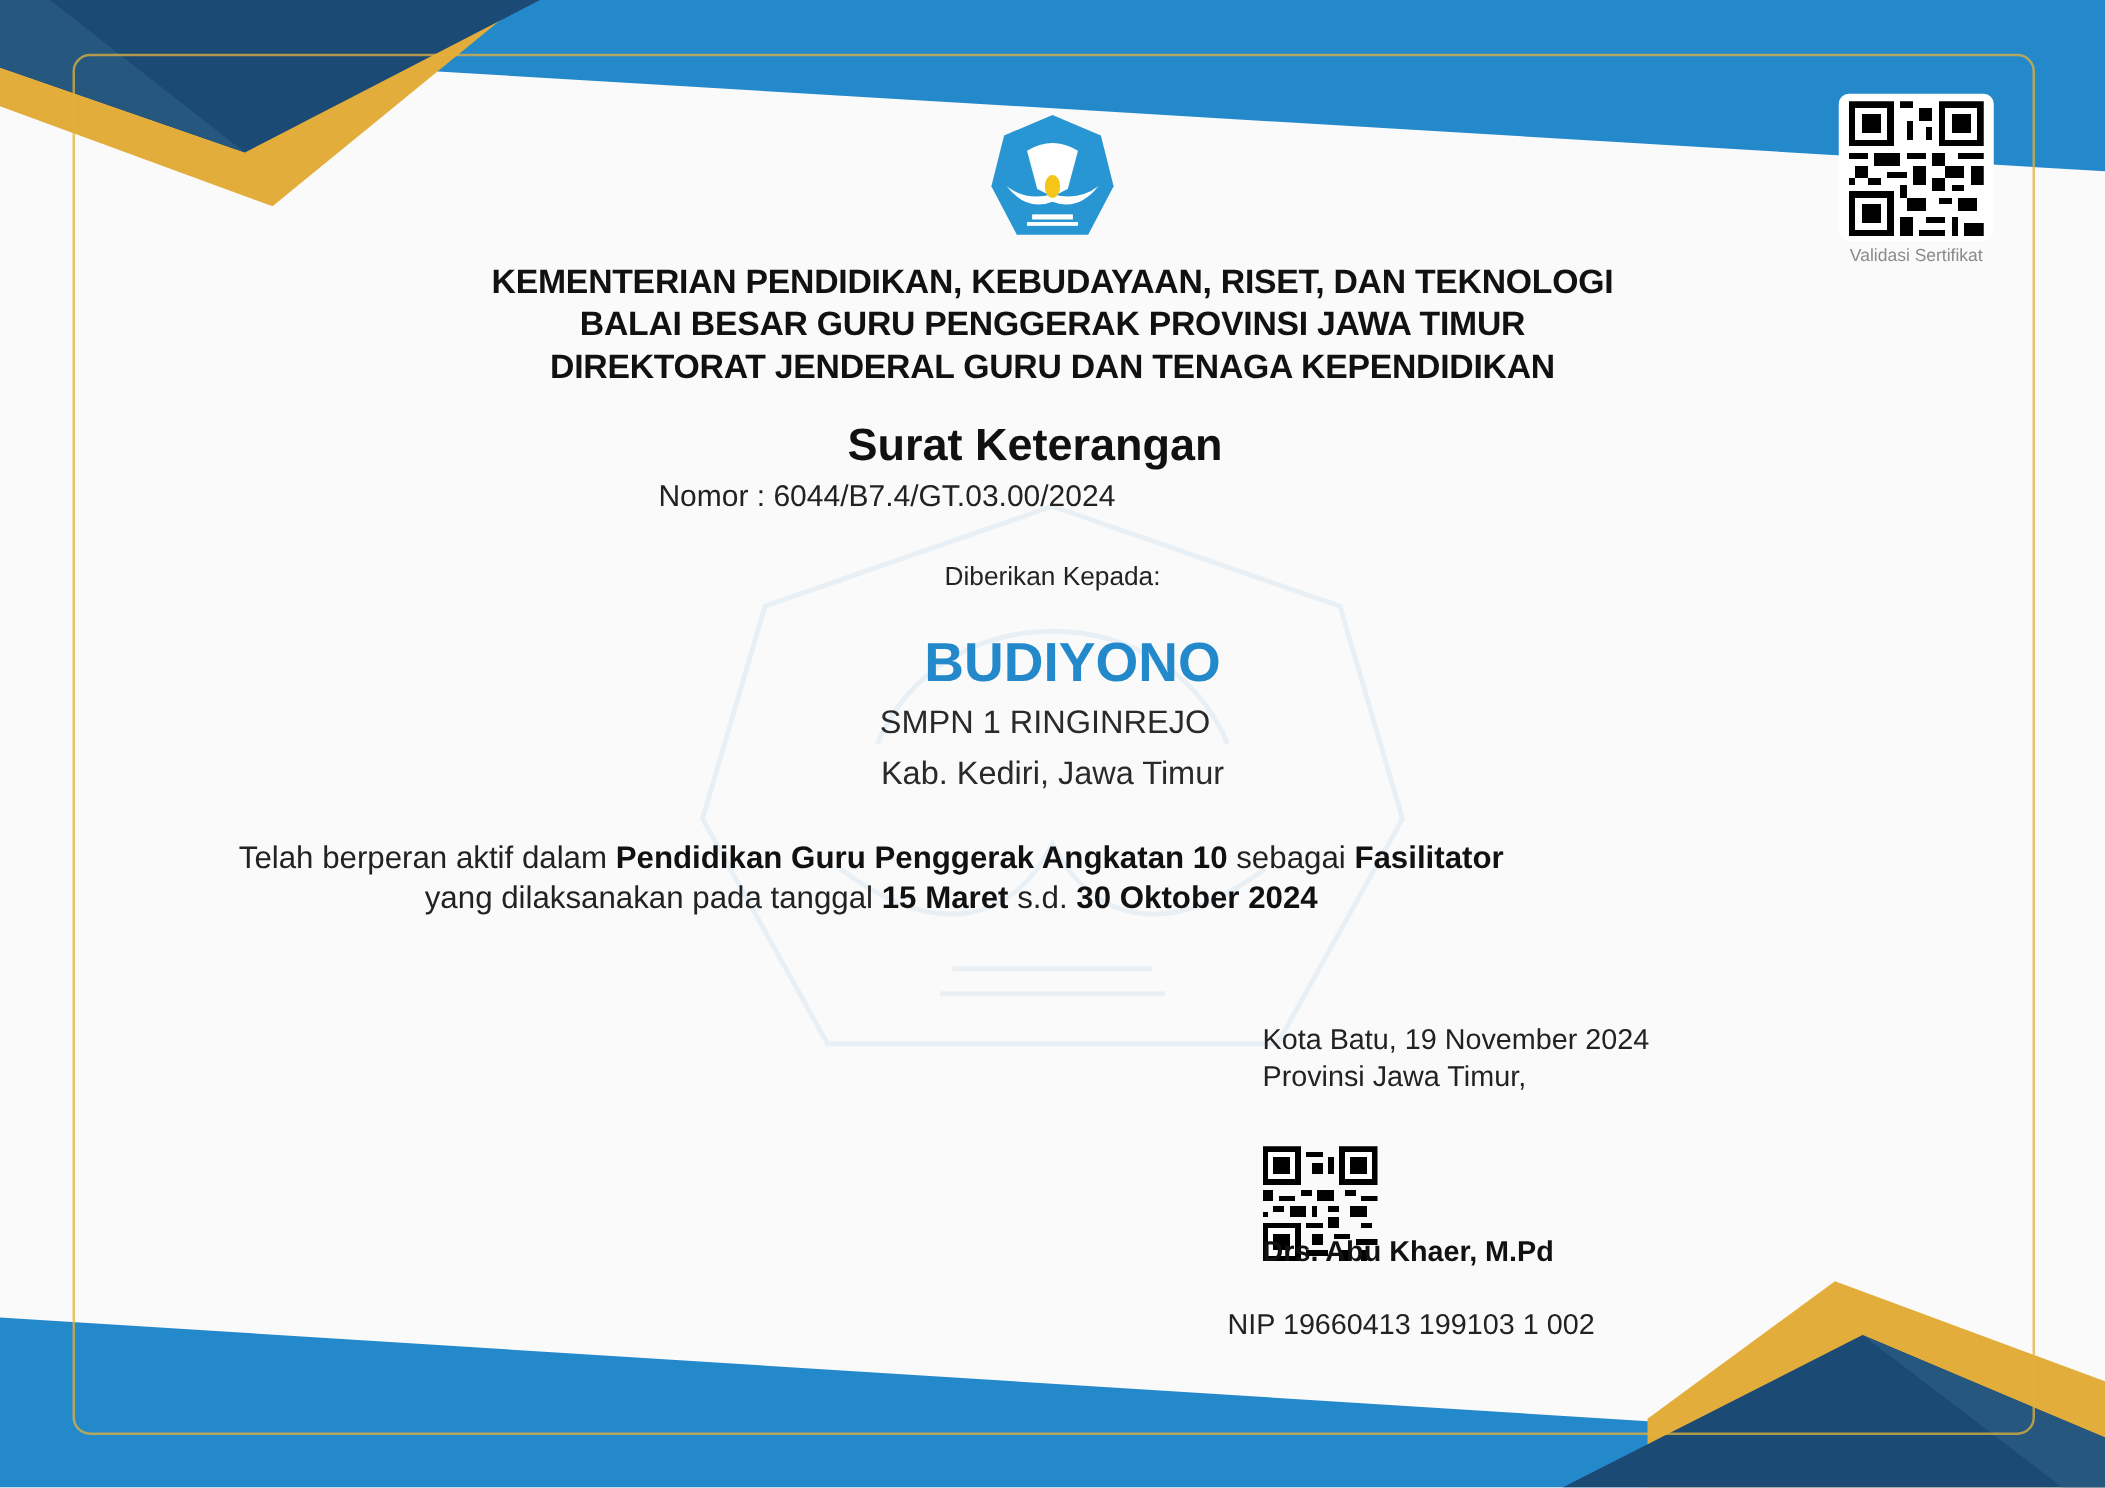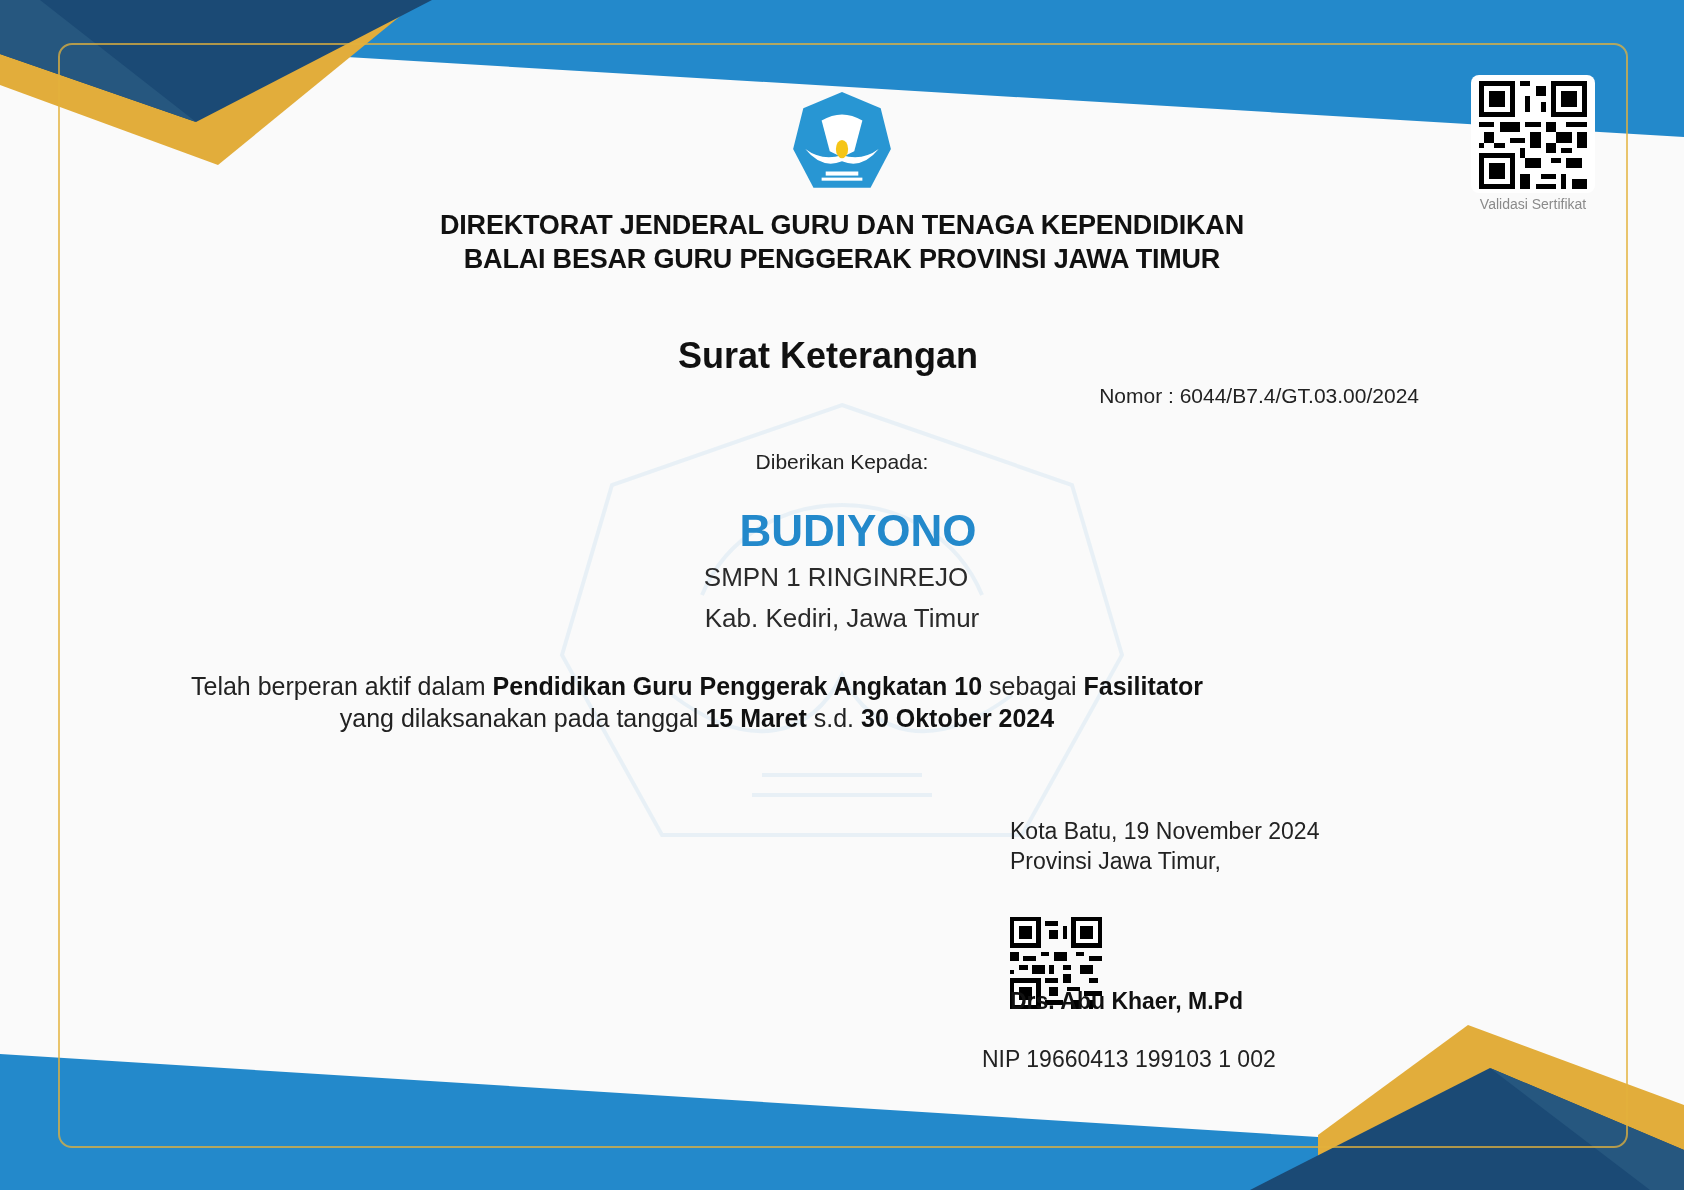--- a/index.html
+++ b/index.html
@@ -3,21 +3,21 @@
 <meta charset="utf-8">
 <style>
   html, body { margin:0; padding:0; }
   body { width:1684px; height:1190px; position:relative; overflow:hidden; background:#FAFAFA; font-family:"Liberation Sans", "DejaVu Sans", sans-serif; color:#111; }
   .deco { position:absolute; left:0; top:0; width:1684px; height:1190px; }
   .frame { position:absolute; left:58px; top:43px; width:1570px; height:1105px; border:2px solid #E3B23C; border-radius:14px; box-sizing:border-box; opacity:.75; pointer-events:none; }
   .watermark { position:absolute; left:552px; top:395px; width:580px; height:480px; opacity:.08; }
   .logo { position:absolute; left:791px; top:90px; width:102px; height:108px; }
   .header { position:absolute; left:0; width:1684px; top:208px; text-align:center; font-weight:bold; font-size:27px; line-height:34px; letter-spacing:-0.2px; }
   .title { position:absolute; left:0; width:1656px; top:335px; text-align:center; font-weight:bold; font-size:36px; }
-  .nomor { position:absolute; left:0; width:1419px; top:384px; text-align:right; font-size:21px; color:#222; }
+  .nomor { position:absolute; left:0; width:1419px; top:384px; text-align:center; font-size:24px; color:#222; }
   .given { position:absolute; left:0; width:1684px; top:450px; text-align:center; font-size:21px; color:#222; }
   .name { position:absolute; left:0; width:1684px; top:506px; text-align:center; font-size:44px; font-weight:bold; color:#2389CB;padding-left:16px; }
   .school { position:absolute; left:0; width:1672px; top:562px; text-align:center; font-size:26px; color:#2a2a2a; }
   .region { position:absolute; left:0; width:1684px; top:603px; text-align:center; font-size:26px; color:#2a2a2a; }
   .body { position:absolute; left:0; width:1394px; top:670px; text-align:center; font-size:25px; line-height:32px; color:#222; }
   .body b { color:#111; }
   .sign { position:absolute; left:1010px; top:816px; font-size:23px; line-height:30px; color:#222; }
   .sign-qr { position:absolute; left:1010px; top:917px; width:92px; height:92px; }
   .signer { position:absolute; left:1010px; top:988px; font-size:23px; font-weight:bold; }
   .nip { position:absolute; left:982px; top:1046px; font-size:23px; color:#222; }
@@ -101,22 +101,23 @@
       <rect x="12" y="18" width="3" height="1"></rect>
         <rect x="16" y="18" width="1" height="3"></rect>
         <rect x="18" y="19" width="3" height="2"></rect>
         <rect x="11" y="20" width="4" height="1"></rect>
     </g>
   </svg>
 </div>
 <div class="qr-label">Validasi Sertifikat</div>
 
 <div class="header">
+  <div>KEMENTERIAN PENDIDIKAN, KEBUDAYAAN, RISET, DAN TEKNOLOGI</div>
+  <div>BALAI BESAR GURU PENGGERAK PROVINSI JAWA TIMUR</div>
   <div>DIREKTORAT JENDERAL GURU DAN TENAGA KEPENDIDIKAN</div>
-  <div>BALAI BESAR GURU PENGGERAK PROVINSI JAWA TIMUR</div>
 </div>
 
 <div class="title">Surat Keterangan</div>
 <div class="nomor">Nomor : 6044/B7.4/GT.03.00/2024</div>
 <div class="given">Diberikan Kepada:</div>
 
 <div class="name">BUDIYONO</div>
 <div class="school">SMPN 1 RINGINREJO</div>
 <div class="region">Kab. Kediri, Jawa Timur</div>
 

